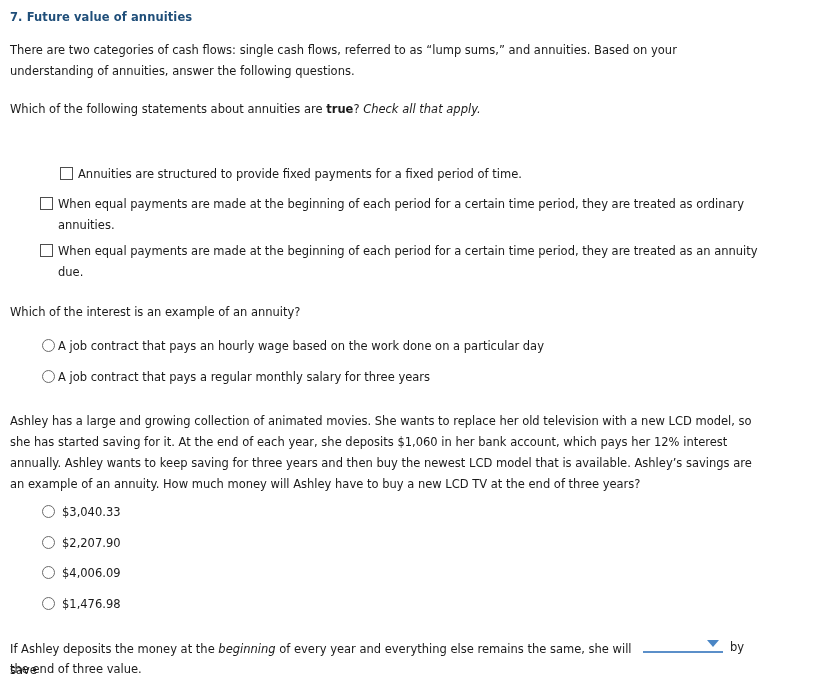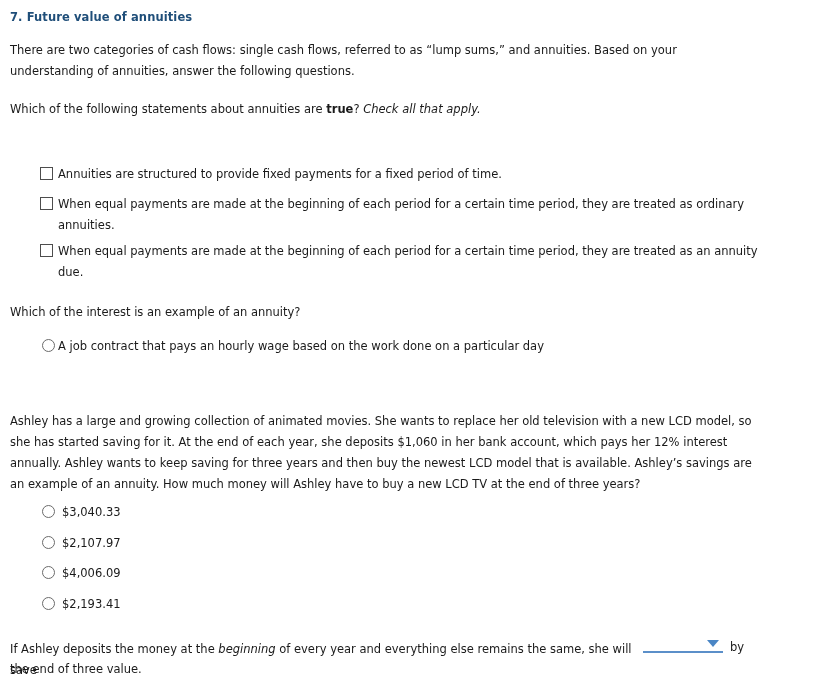--- a/index.html
+++ b/index.html
@@ -140,21 +140,21 @@
 
 <div class="page">
 
   <div class="q-title">7. Future value of annuities</div>
 
   <div class="para" style="top:99px;"><span>Which of the following statements about annuities are </span><span class="b">true</span><span>? </span><span class="i">Check all that apply.</span></div>
 
   <div class="para" style="top:40px;">There are two categories of cash flows: single cash flows, referred to as “lump sums,” and annuities. Based on your understanding of annuities, answer the following questions.</div>
 
 
-  <div class="opt" style="top:164px;">
+  <div class="opt" style="top:164px;margin-left:20px;">
     <span class="box"></span>
     <span class="otext">Annuities are structured to provide fixed payments for a fixed period of time.</span>
   </div>
 
   <div class="opt" style="top:194px;">
     <span class="box"></span>
     <span class="otext">When equal payments are made at the beginning of each period for a certain time period, they are treated as ordinary annuities.</span>
   </div>
 
   <div class="opt" style="top:241px;">
@@ -162,41 +162,45 @@
     <span class="otext">When equal payments are made at the beginning of each period for a certain time period, they are treated as an annuity due.</span>
   </div>
 
   <div class="para" style="top:302px;">Which of the interest is an example of an annuity?</div>
 
   <div class="opt" style="top:336px;">
     <span class="circ"></span>
     <span class="otext">A job contract that pays an hourly wage based on the work done on a particular day</span>
   </div>
 
+  <div class="opt" style="top:367px;">
+    <span class="circ"></span>
+    <span class="otext">A job contract that pays a regular monthly salary for three years</span>
+  </div>
 
   <div class="para narrow" style="top:411px;">Ashley has a large and growing collection of animated movies. She wants to replace her old television with a new LCD model, so she has started saving for it. At the end of each year, she deposits $1,060 in her bank account, which pays her 12% interest annually. Ashley wants to keep saving for three years and then buy the newest LCD model that is available. Ashley’s savings are an example of an annuity. How much money will Ashley have to buy a new LCD TV at the end of three years?</div>
 
   <div class="opt" style="top:502px;">
     <span class="circ"></span>
     <span class="otext money">$3,040.33</span>
   </div>
 
   <div class="opt" style="top:533px;">
     <span class="circ"></span>
-    <span class="otext money">$2,107.97</span>
+    <span class="otext money">$2,207.90</span>
   </div>
 
   <div class="opt" style="top:563px;">
     <span class="circ"></span>
     <span class="otext money">$4,006.09</span>
   </div>
 
   <div class="opt" style="top:594px;">
     <span class="circ"></span>
-    <span class="otext money">$2,193.41</span>
+    <span class="otext money">$1,476.98</span>
   </div>
 
   <div class="para" style="top:639px; width:640px;"><span>If Ashley deposits the money at the </span><span class="i">beginning</span><span> of every year and everything else remains the same, she will save </span></div>
 
   <div class="dd-wrap">
     <span class="dd-value"></span>
     <span class="dd-arrow"></span>
     <span class="dd-line"></span>
   </div>
 

